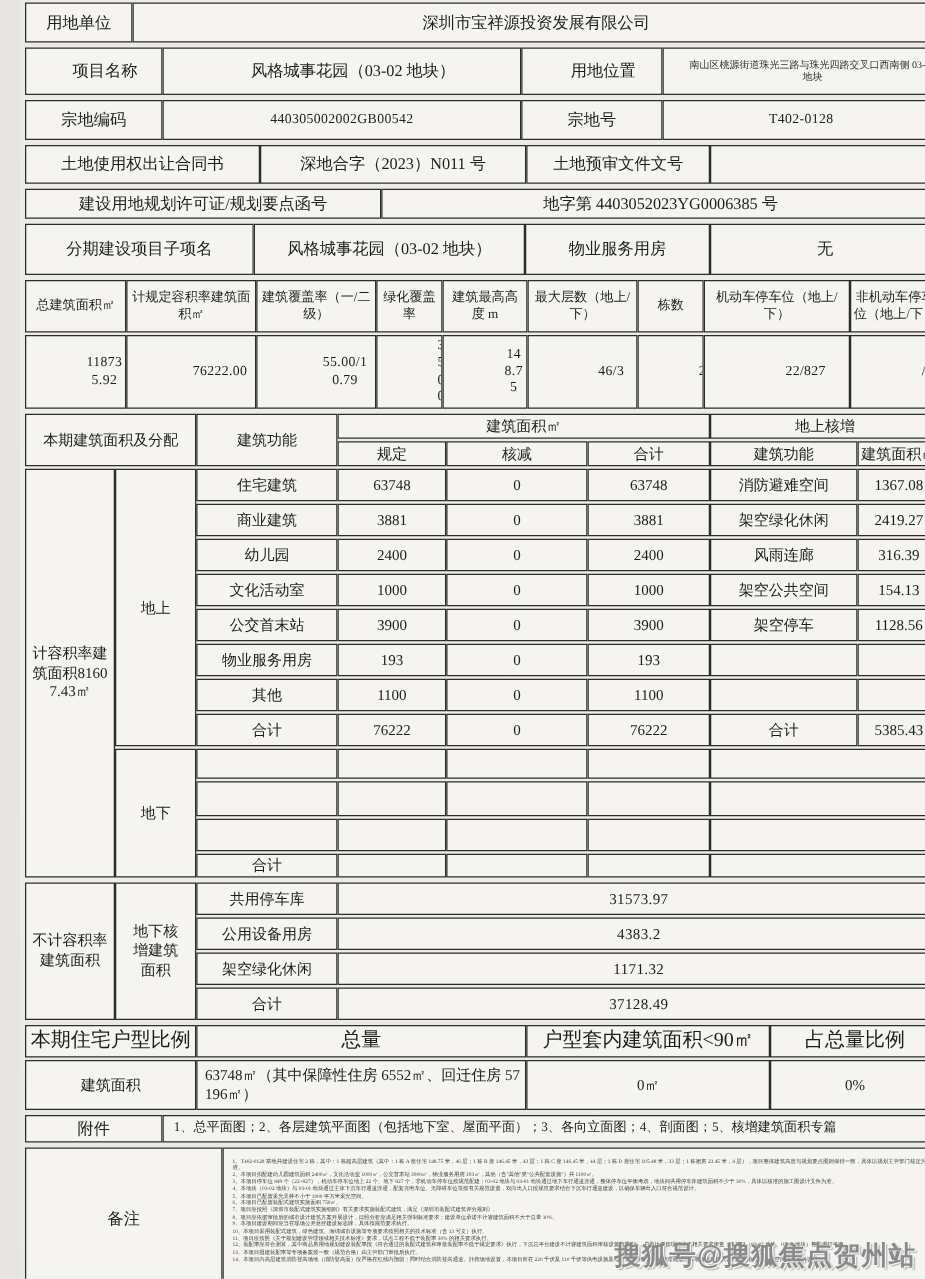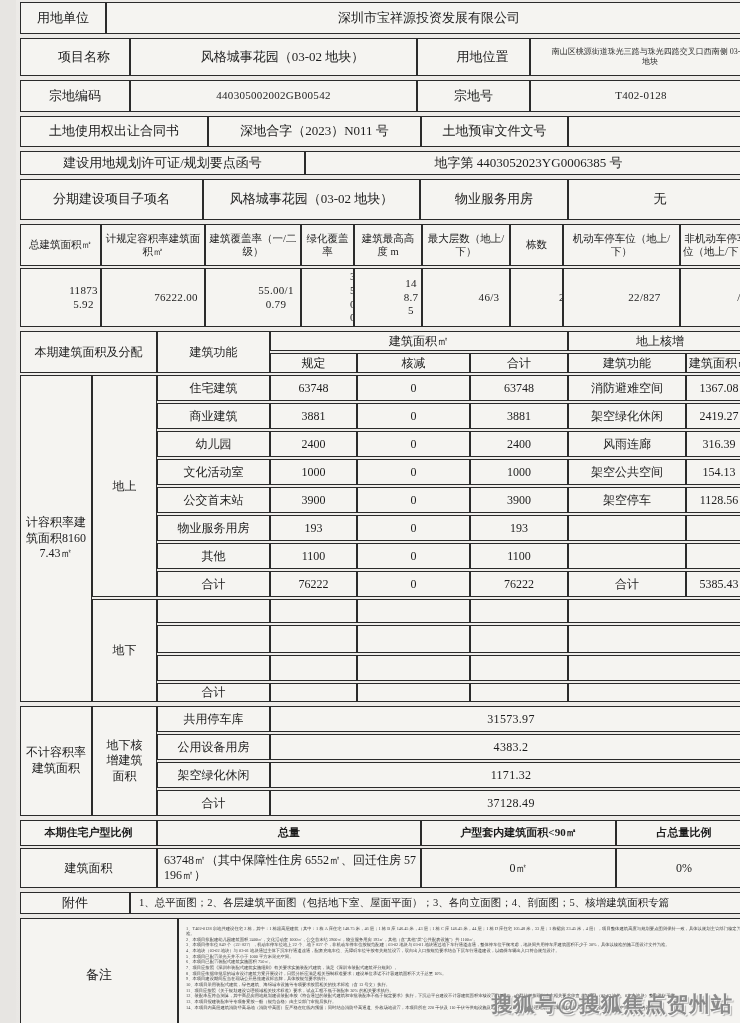--- a/index.html
+++ b/index.html
@@ -36,21 +36,21 @@
     word-break:break-all;
   }
   
   .hA td{height:28px;} .hB td{height:34px;padding-left:20px;} .hC td{height:28px;}
   .hD td{height:27px;} .hE td{height:20px;} .hF td{height:37px;}
   .mh td{height:38px;font-size:10.5px;} .mv td{height:30px;padding-left:48px;}
   .ah td{height:16px;font-size:12px;}
   .ar td{height:22px;font-size:12px;}
   .b1 td{height:20px;} .b2 td{height:24px;} .b3 td{height:22px;} .b4 td{height:14px;}
   .nc td{height:22px;font-size:12px;}
-  .jh td{height:22px;font-size:11px;font-weight:bold;}
+  .jh td{height:22px;font-size:16px;}
   .jr td{height:36px;font-size:12px;}
   .kk td{height:18px;}
   .ll td{height:106px;}
   .small-loc{font-size:8px;color:#2e2e2e;}
   .num{font-size:11px;letter-spacing:.3px;}
   .side-label{font-size:12px;line-height:1.3;padding:0 4px;}
   .wrap3{display:inline-block;width:42px;}
   .leftcell{text-align:left;padding-left:6px;}
   .att-text{font-size:10.5px;text-align:left;padding-left:8px;}
   .remarks-cell{vertical-align:top;text-align:left;padding:7px 10px 0 7px;}

